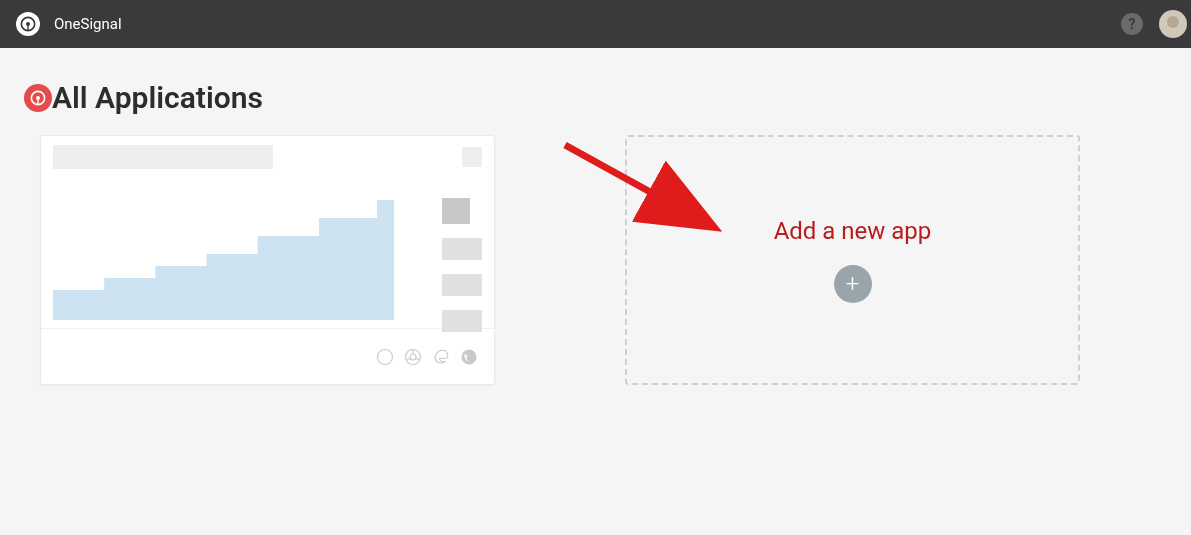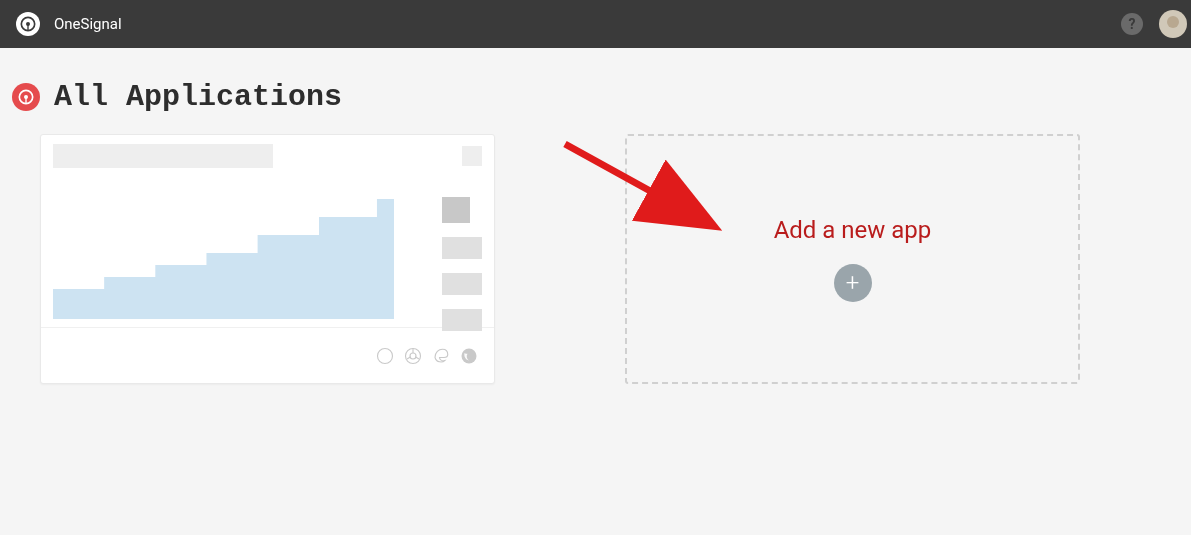--- a/index.html
+++ b/index.html
@@ -79,23 +79,21 @@
       top: 6px;
       left: 8px;
       width: 12px;
       height: 12px;
       border-radius: 50%;
       background: #b8a890;
     }
     .page-header {
       display: flex;
       align-items: center;
-      gap: 14px;
-      padding: 32px 24px 20px 12px;
-      font-family: Liberation Mono, monospace;
+      padding: 32px 24px 20px 24px;
     }
     .header-icon {
       width: 28px;
       height: 28px;
       border-radius: 50%;
       background: #e54b4d;
       display: flex;
       align-items: center;
       justify-content: center;
     }

